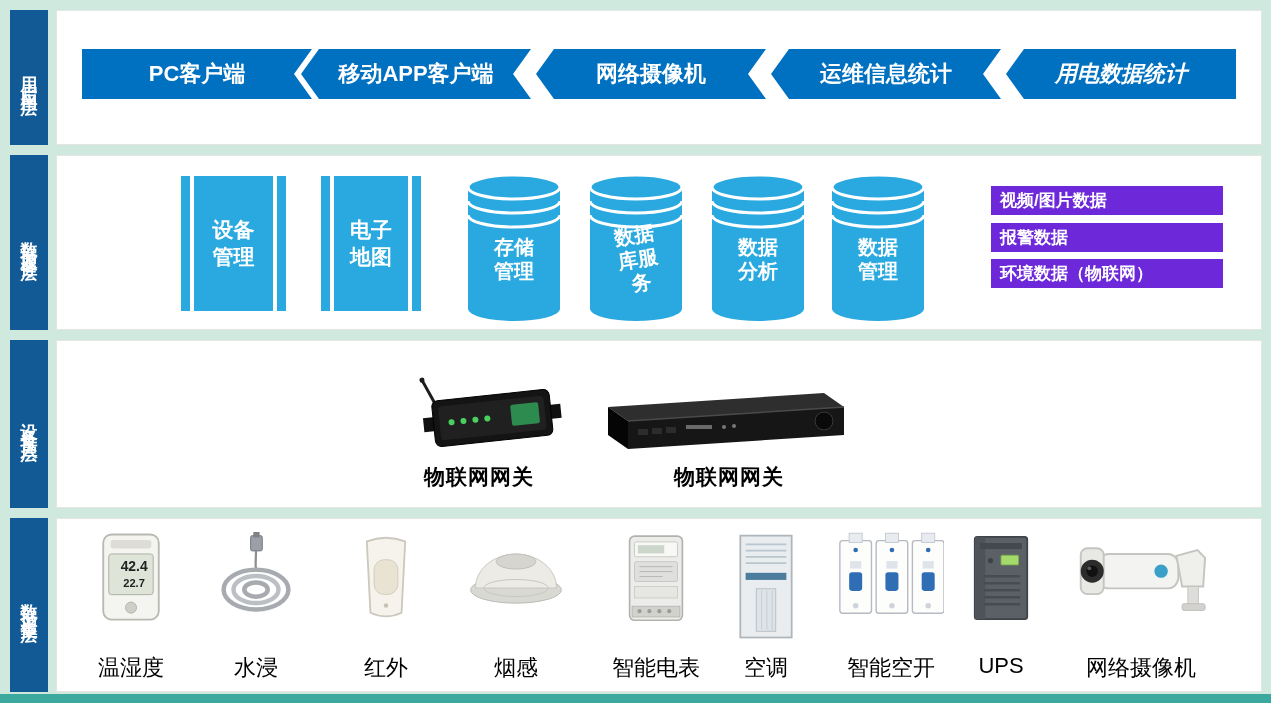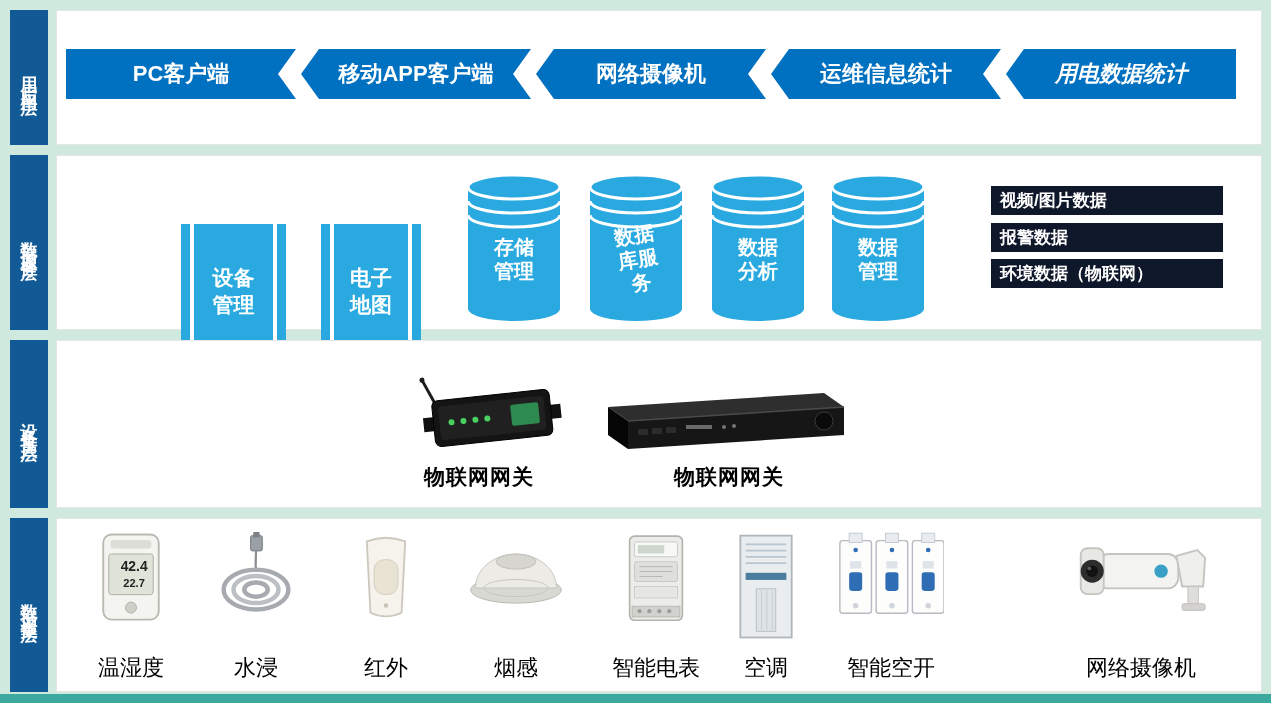--- a/index.html
+++ b/index.html
@@ -13,44 +13,43 @@
     writing-mode:vertical-lr; text-orientation:upright; letter-spacing:6px;
   }
   .panel { position:absolute; left:56px; right:9px; background:#fff; border:1px solid #e3e6e4; }
 
   
   .banner {
     position:absolute; top:38px; width:230px; height:50px; background:#0070c0; color:#fff;
     font-weight:bold; font-size:22px; display:flex; align-items:center; justify-content:center;
     clip-path: polygon(0 50%, 18px 0, 100% 0, calc(100% - 18px) 50%, 100% 100%, 18px 100%);
   }
-  .banner.first { clip-path: polygon(0 0, 100% 0, calc(100% - 18px) 50%, 100% 100%, 0 100%); }
+  .banner.first { clip-path: polygon(0 0, 100% 0, calc(100% - 18px) 50%, 100% 100%, 0 100%); margin-left: 16px; }
   .banner.last  { clip-path: polygon(0 50%, 18px 0, 100% 0, 100% 100%, 18px 100%); font-style: italic; }
 
   
   .block {
     position:absolute; top:20px; height:135px; color:#fff; font-weight:bold; font-size:21px;
     display:flex; align-items:center; justify-content:center; text-align:center;
     white-space:pre-line; line-height:1.25;
     background:linear-gradient(to right,
       #29a9df 0 9px, #fff 9px 13px,
       #29a9df 13px calc(100% - 13px),
       #fff calc(100% - 13px) calc(100% - 9px),
       #29a9df calc(100% - 9px) 100%);
-    margin-top:48px;
   }
   .cylinder { position:absolute; top:15px; width:100px; height:152px; }
   .cylinder svg { position:absolute; inset:0; }
   .cyl-text {
     position:absolute; inset:0; padding-top:24px; display:flex; align-items:center; justify-content:center;
     color:#fff; font-weight:bold; font-size:20px; text-align:center; white-space:pre-line; line-height:1.2;
   }
   .cyl-text.tilt { transform:rotate(-9deg); }
   .data-bar {
-    position:absolute; left:934px; width:232px; height:29px; background:#0f172a; color:#fff;
+    position:absolute; left:934px; width:232px; height:29px; background:#6d28d9; color:#fff;
     font-weight:bold; font-size:17px; display:flex; align-items:center; padding-left:9px;
   }
 
   
   .gw-img { position:absolute; }
   .gw-label { position:absolute; width:210px; text-align:center; font-weight:bold; font-size:21px; color:#000; letter-spacing:1px; }
 
   
   .device { position:absolute; top:12px; display:flex; flex-direction:column; align-items:center; }
   .device-icon { height:114px; display:flex; justify-content:center; }
@@ -289,20 +288,37 @@
             <circle cx="19" cy="20" r="2.5" fill="#2f6db5"></circle>
             <rect x="13" y="32" width="12" height="8" fill="#dfe3ea"></rect>
             <rect x="12" y="44" width="14" height="20" rx="3" fill="#2f6db5"></rect>
             <circle cx="19" cy="80" r="3" fill="#cfd3da"></circle>
           </g>
         </svg>
       </div>
       <div class="device-label">智能空开</div>
     </div>
 
+    <div class="device" style="left:894px;width:100px">
+      <div class="device-icon">
+        <svg viewBox="0 0 80 100" width="70" height="94">
+          <rect x="10" y="3" width="60" height="94" rx="3" fill="#5a6066" stroke="#3e4348" stroke-width="2"></rect>
+          <rect x="10" y="3" width="12" height="94" fill="#4d5359"></rect>
+          <rect x="16" y="10" width="48" height="7" fill="#44494f"></rect>
+          <rect x="40" y="24" width="20" height="11" rx="1" fill="#a4d96c" stroke="#7fae4e"></rect>
+          <circle cx="28" cy="30" r="3" fill="#3d4247"></circle>
+          <line x1="20" y1="48" x2="62" y2="48" stroke="#474c52" stroke-width="3"></line>
+          <line x1="20" y1="56" x2="62" y2="56" stroke="#474c52" stroke-width="3"></line>
+          <line x1="20" y1="64" x2="62" y2="64" stroke="#474c52" stroke-width="3"></line>
+          <line x1="20" y1="72" x2="62" y2="72" stroke="#474c52" stroke-width="3"></line>
+          <line x1="20" y1="80" x2="62" y2="80" stroke="#474c52" stroke-width="3"></line>
+        </svg>
+      </div>
+      <div class="device-label">UPS</div>
+    </div>
 
     <div class="device" style="left:1004px;width:160px">
       <div class="device-icon">
         <svg viewBox="0 0 150 92" width="146" height="88">
           <rect x="30" y="24" width="84" height="36" rx="11" fill="#f3f3f1" stroke="#c4c4c0" stroke-width="2"></rect>
           <rect x="12" y="18" width="24" height="48" rx="7" fill="#e8e8e5" stroke="#c4c4c0" stroke-width="2"></rect>
           <circle cx="24" cy="42" r="12" fill="#2c2c2c"></circle>
           <circle cx="24" cy="42" r="6" fill="#111"></circle>
           <circle cx="21" cy="39" r="2" fill="#5a5a5a"></circle>
           <circle cx="96" cy="42" r="7" fill="#3aa0c8"></circle>

